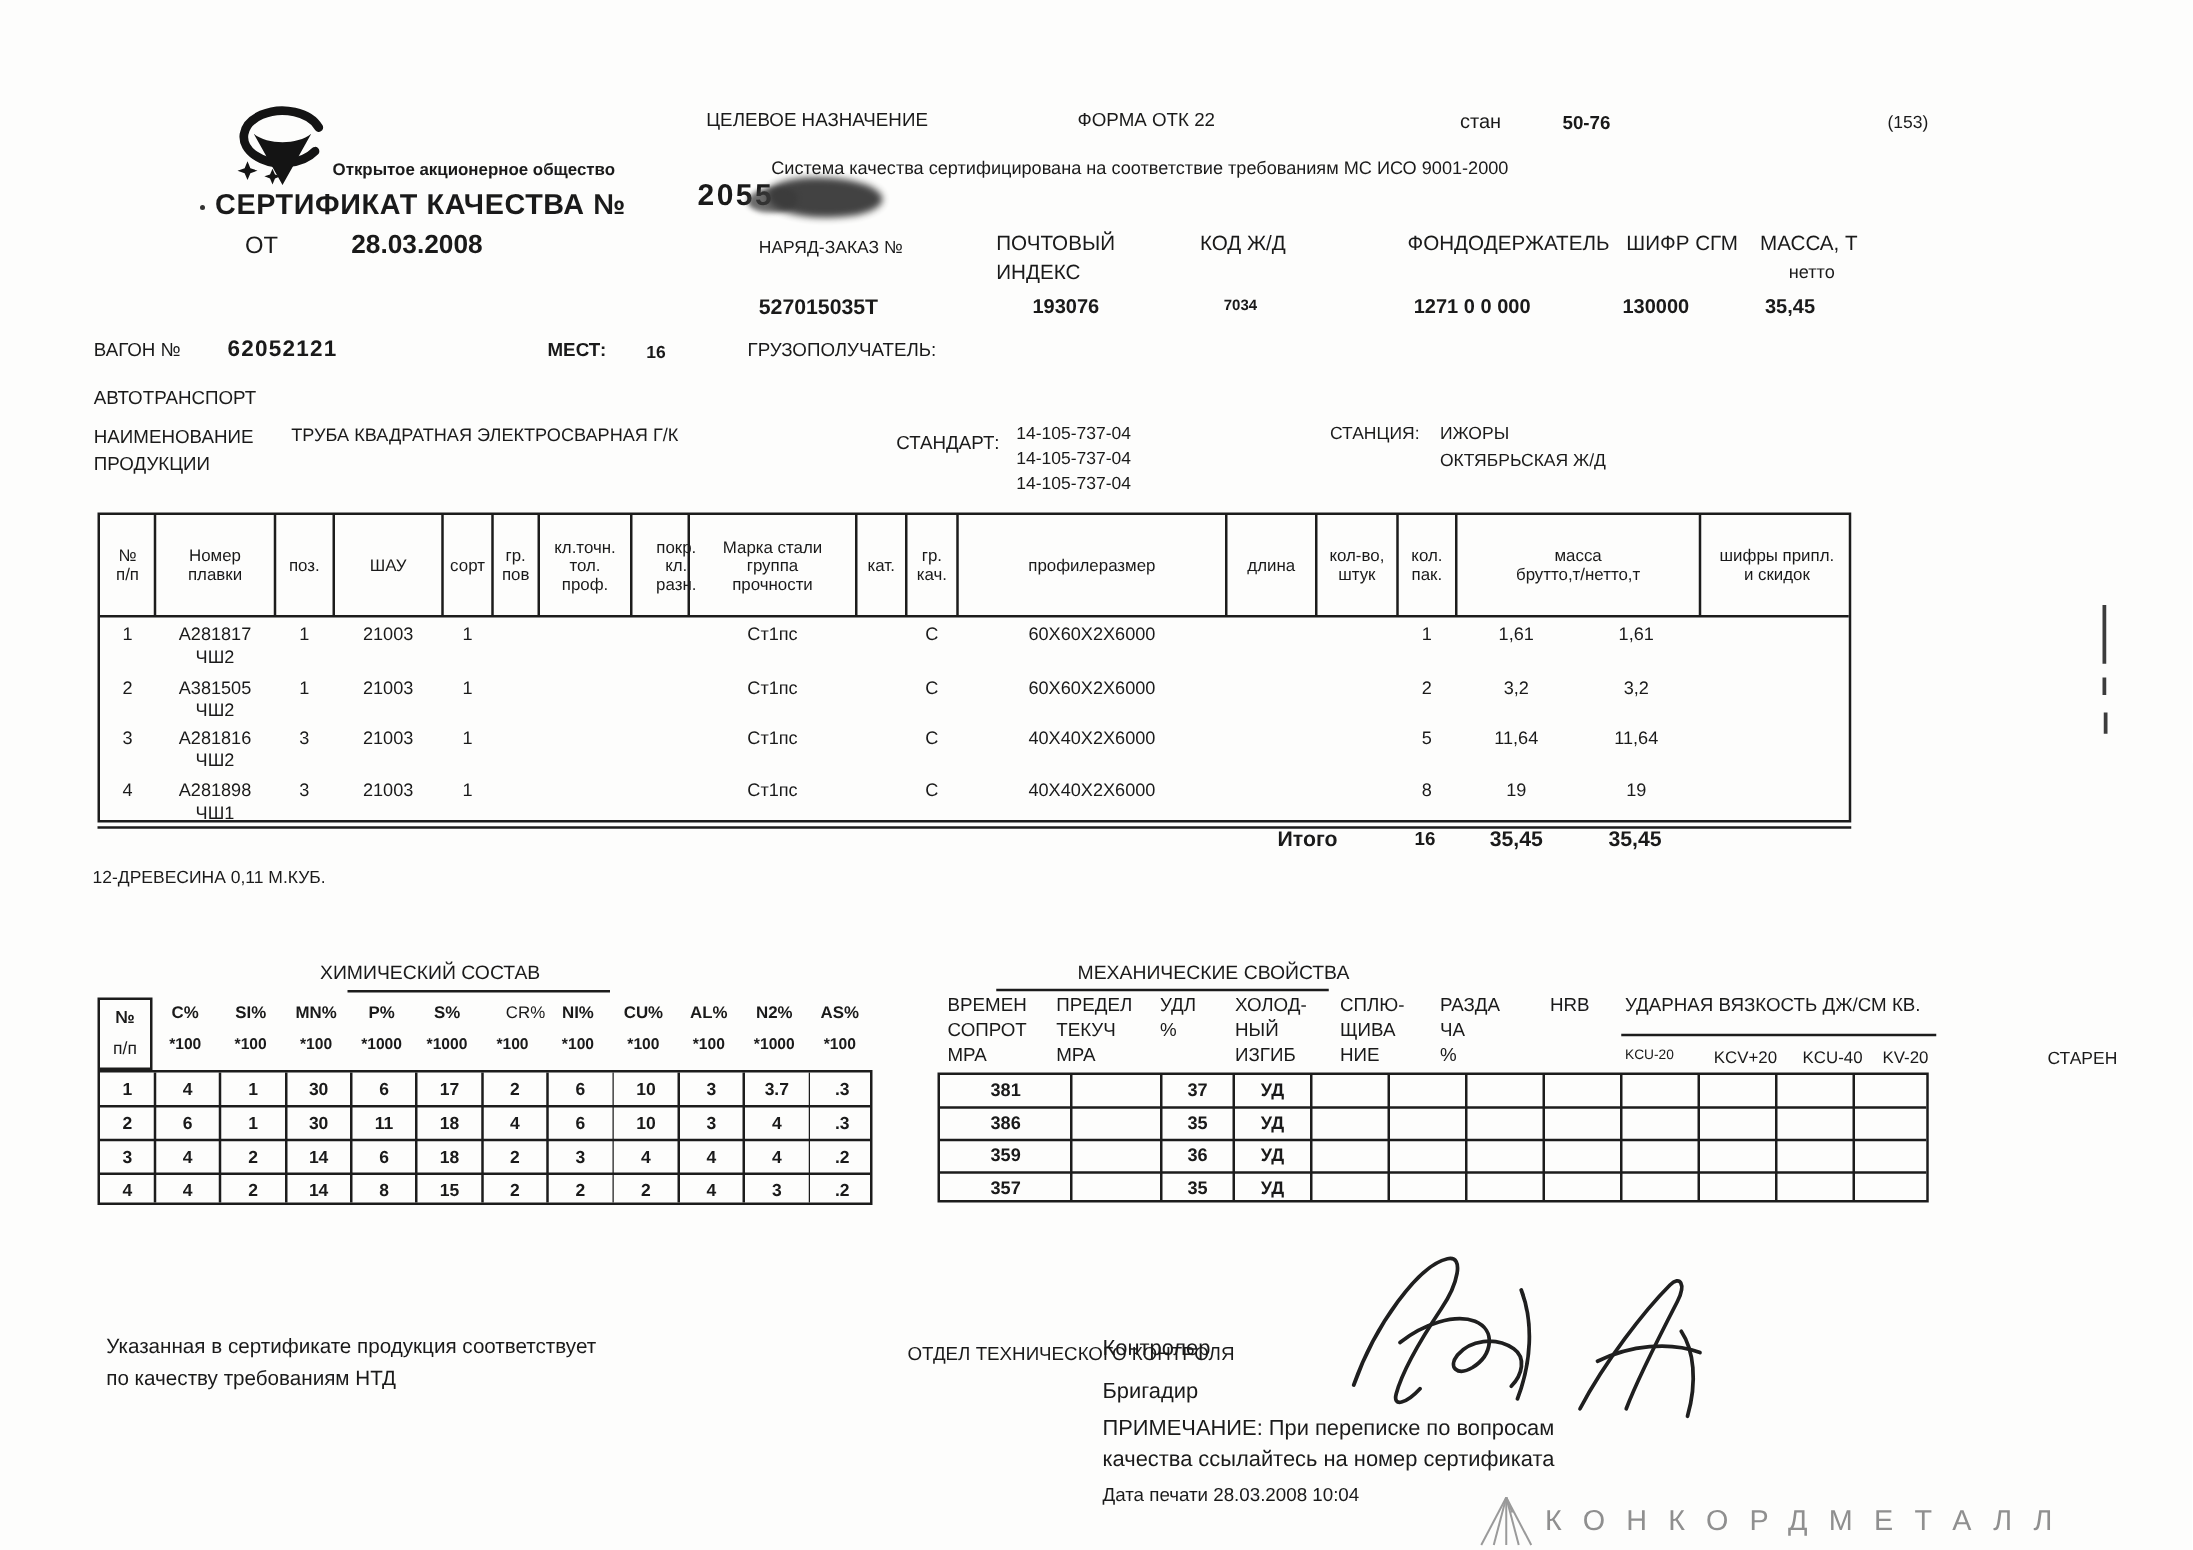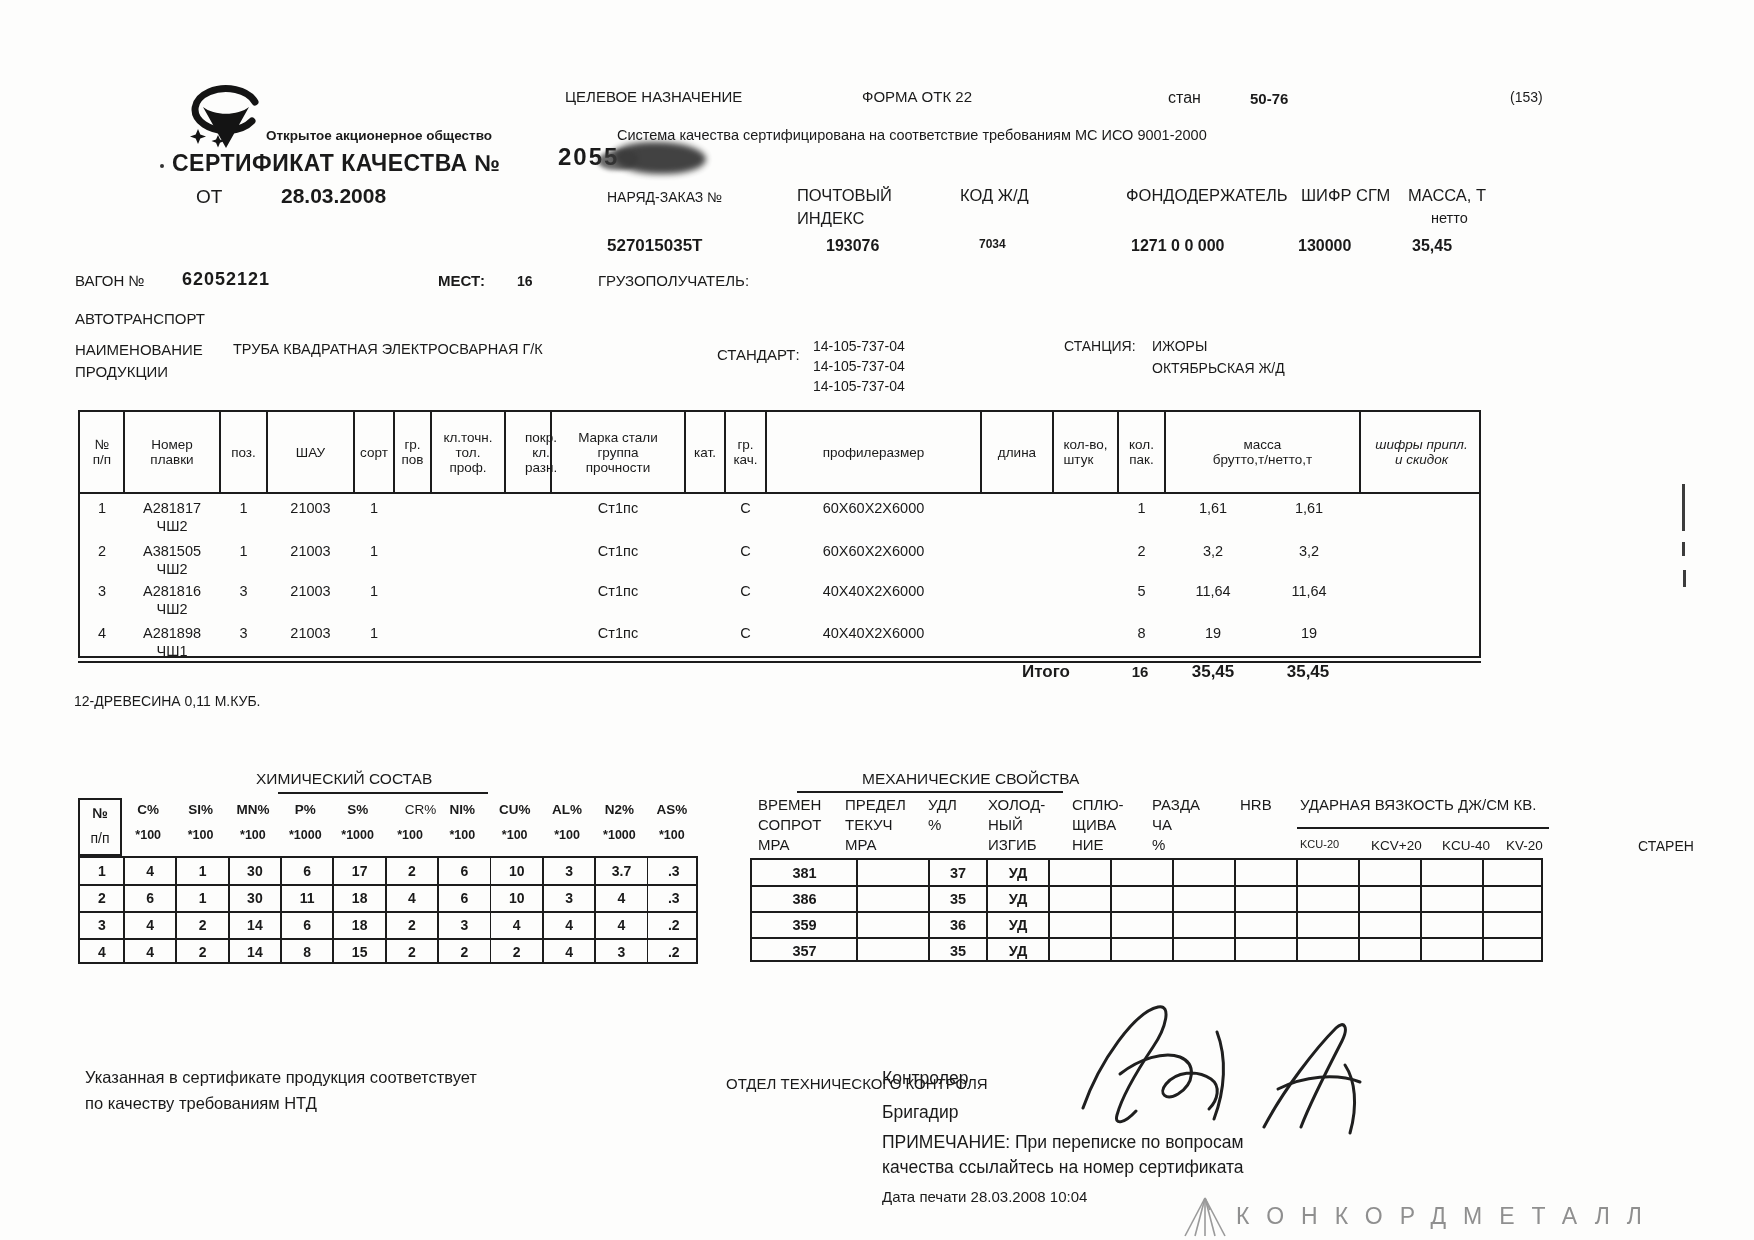--- a/index.html
+++ b/index.html
@@ -108,30 +108,30 @@
       <div style="position: absolute; left: 604px; top: 0px; width: 2px; height: 80px; background: rgb(28, 28, 28);"></div>
       <div style="position: absolute; left: 605px; top: 0px; width: 40px; height: 80px; display: flex; align-items: center; justify-content: center; text-align: center; font-size: 13.5px; line-height: 15px; white-space: pre-line;">кат.</div>
       <div style="position: absolute; left: 644px; top: 0px; width: 2px; height: 80px; background: rgb(28, 28, 28);"></div>
       <div style="position: absolute; left: 645px; top: 0px; width: 41px; height: 80px; display: flex; align-items: center; justify-content: center; text-align: center; font-size: 13.5px; line-height: 15px; white-space: pre-line;">гр.
 кач.</div>
       <div style="position: absolute; left: 685px; top: 0px; width: 2px; height: 80px; background: rgb(28, 28, 28);"></div>
       <div style="position: absolute; left: 686px; top: 0px; width: 215px; height: 80px; display: flex; align-items: center; justify-content: center; text-align: center; font-size: 13.5px; line-height: 15px; white-space: pre-line;">профилеразмер</div>
       <div style="position: absolute; left: 900px; top: 0px; width: 2px; height: 80px; background: rgb(28, 28, 28);"></div>
       <div style="position: absolute; left: 901px; top: 0px; width: 72px; height: 80px; display: flex; align-items: center; justify-content: center; text-align: center; font-size: 13.5px; line-height: 15px; white-space: pre-line;">длина</div>
       <div style="position: absolute; left: 972px; top: 0px; width: 2px; height: 80px; background: rgb(28, 28, 28);"></div>
-      <div style="position: absolute; left: 973px; top: 0px; width: 65px; height: 80px; display: flex; align-items: center; justify-content: center; font-size: 13.5px; line-height: 15px; white-space: pre-line;">кол-во,
+      <div style="position: absolute; left: 973px; top: 0px; width: 65px; height: 80px; display: flex; align-items: center; justify-content: center; text-align: center; font-size: 13.5px; line-height: 15px; white-space: pre-line;">кол-во,
 штук</div>
       <div style="position: absolute; left: 1037px; top: 0px; width: 2px; height: 80px; background: rgb(28, 28, 28);"></div>
       <div style="position: absolute; left: 1038px; top: 0px; width: 47px; height: 80px; display: flex; align-items: center; justify-content: center; text-align: center; font-size: 13.5px; line-height: 15px; white-space: pre-line;">кол.
 пак.</div>
       <div style="position: absolute; left: 1084px; top: 0px; width: 2px; height: 80px; background: rgb(28, 28, 28);"></div>
       <div style="position: absolute; left: 1085px; top: 0px; width: 195px; height: 80px; display: flex; align-items: center; justify-content: center; text-align: center; font-size: 13.5px; line-height: 15px; white-space: pre-line;">масса
 брутто,т/нетто,т</div>
       <div style="position: absolute; left: 1279px; top: 0px; width: 2px; height: 80px; background: rgb(28, 28, 28);"></div>
-      <div style="position: absolute; left: 1280px; top: 0px; width: 123px; height: 80px; display: flex; align-items: center; justify-content: center; text-align: center; font-size: 13.5px; line-height: 15px; white-space: pre-line; font-style: italic;">шифры припл.
+      <div style="position: absolute; left: 1280px; top: 0px; width: 123px; height: 80px; display: flex; align-items: center; justify-content: center; text-align: center; font-size: 13.5px; line-height: 15px; white-space: pre-line;">шифры припл.
 и скидок</div>
       <div style="position: absolute; left: 0px; top: 80px; width: 100%; height: 2.2px; background: rgb(28, 28, 28);"></div>
       <div style="position: absolute; left: 0px; top: 88px; width: 44px; text-align: center; font-size: 14.5px;">1</div>
       <div style="position: absolute; left: 44px; top: 88px; width: 96px; text-align: center; font-size: 14.5px;">А281817</div>
       <div style="position: absolute; left: 44px; top: 106px; width: 96px; text-align: center; font-size: 14.5px;">ЧШ2</div>
       <div style="position: absolute; left: 140px; top: 88px; width: 47px; text-align: center; font-size: 14.5px;">1</div>
       <div style="position: absolute; left: 187px; top: 88px; width: 87px; text-align: center; font-size: 14.5px;">21003</div>
       <div style="position: absolute; left: 274px; top: 88px; width: 40px; text-align: center; font-size: 14.5px;">1</div>
       <div style="position: absolute; left: 471px; top: 88px; width: 134px; text-align: center; font-size: 14.5px;">Ст1пс</div>
       <div style="position: absolute; left: 645px; top: 88px; width: 41px; text-align: center; font-size: 14.5px;">С</div>

